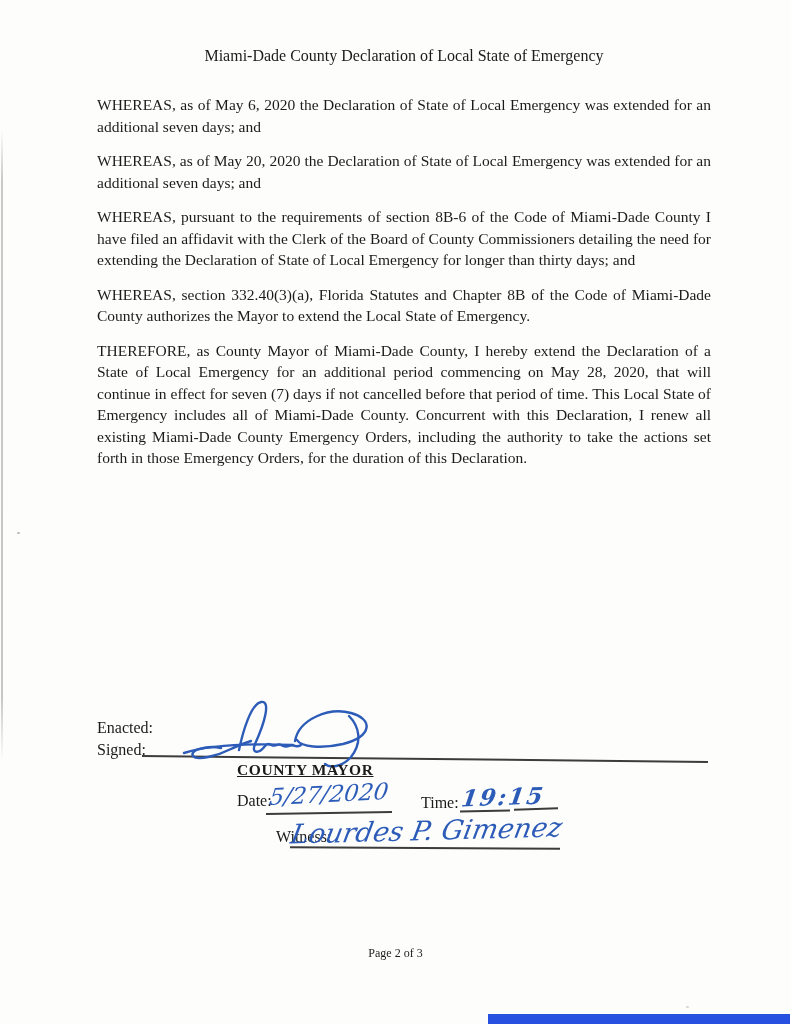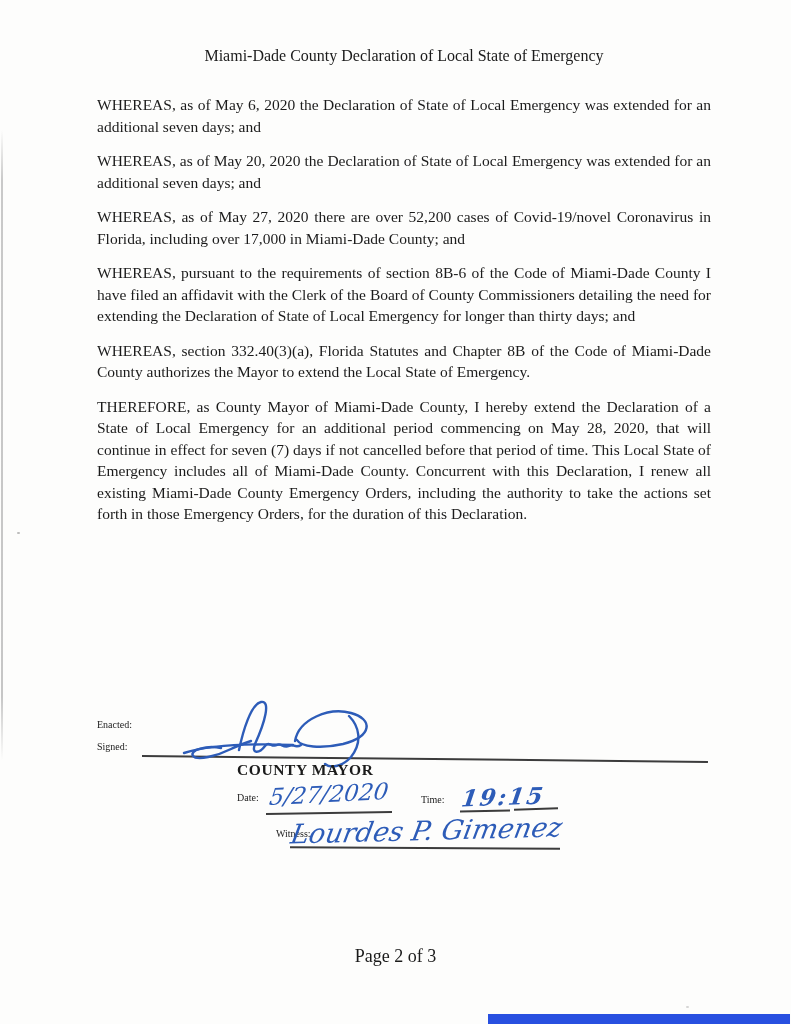--- a/index.html
+++ b/index.html
@@ -25,64 +25,63 @@
   .speck{position:absolute; background:#bdbdbd; width:3px; height:2px; border-radius:1px;}
   .title{
     position:absolute; top:47px; left:97px; width:614px;
     text-align:center; font-size:16px; font-weight:normal;
   }
   .body-text{
     position:absolute; top:94px; left:97px; width:614px;
     font-size:15.5px; line-height:21.5px; text-align:justify;
   }
   .body-text p{margin:0 0 13px 0;}
-  .abs{position:absolute; font-size:10px; white-space:nowrap;}
+  .abs{position:absolute; font-size:16px; white-space:nowrap;}
   .signed-line{
     position:absolute; left:142px; top:755px; width:566px; height:1.5px;
     background:var(--line); transform:rotate(0.6deg); transform-origin:left center;
   }
   .rule{position:absolute; height:1.5px; background:var(--line);}
   .county-mayor{
     position:absolute; left:237px; top:761px;
-    font-size:15.5px; font-weight:bold; letter-spacing:0.6px;
+    font-size:15.5px; font-weight:bold; letter-spacing:0.6px;text-decoration:underline;
   }
   .hand{
     position:absolute;
     font-family:"DejaVu Serif",serif; font-style:italic;
     color:var(--sig); white-space:nowrap;
   }
   .hand-date{left:270px; top:781px; font-size:23px; transform:skewX(-10deg) rotate(-3deg);}
   .hand-time{left:462px; top:783px; font-size:23px; font-weight:bold; transform:skewX(-10deg) rotate(-2deg); letter-spacing:2px;}
   .hand-witness{left:292px; top:815px; font-size:27px; transform:skewX(-12deg) rotate(-1.5deg);}
   .mayor-sig{position:absolute; left:181px; top:695px; width:198px; height:78px;}
   .mayor-sig path{fill:none; stroke:var(--sig); stroke-width:2.4; stroke-linecap:round; stroke-linejoin:round;}
   .footer{
     position:absolute; left:0; top:946px; width:791px;
-    text-align:center; font-size:18px;
+    text-align:center; font-size:12px;
   }
   .artifact-bar{
     position:absolute; left:488px; top:1014px; width:302px; height:10px;
     background:#2850e0;
   }
 </style>
 </head>
 <body>
 
 <div class="page">
 
   <div class="scan-edge"></div>
   <div class="speck" style="left:17px; top:532px;"></div>
   <div class="speck" style="left:686px; top:1006px; opacity:.6;"></div>
 
   <h1 class="title">Miami-Dade County Declaration of Local State of Emergency</h1>
 
   <div class="body-text">
     <p>WHEREAS, as of May 6, 2020 the Declaration of State of Local Emergency was extended for an additional seven days; and</p>
     <p>WHEREAS, as of May 20, 2020 the Declaration of State of Local Emergency was extended for an additional seven days; and</p>
-    <p>WHEREAS, as of May 27, 2020 there are over 52,200 cases of Covid-19/novel Coronavirus in Florida, including over 17,000 in Miami-Dade County; and</p>
     <p>WHEREAS, pursuant to the requirements of section 8B-6 of the Code of Miami-Dade County I have filed an affidavit with the Clerk of the Board of County Commissioners detailing the need for extending the Declaration of State of Local Emergency for longer than thirty days; and</p>
     <p>WHEREAS, section 332.40(3)(a), Florida Statutes and Chapter 8B of the Code of Miami-Dade County authorizes the Mayor to extend the Local State of Emergency.</p>
     <p>THEREFORE, as County Mayor of Miami-Dade County, I hereby extend the Declaration of a State of Local Emergency for an additional period commencing on May 28, 2020, that will continue in effect for seven (7) days if not cancelled before that period of time. This Local State of Emergency includes all of Miami-Dade County.  Concurrent with this Declaration, I renew all existing Miami-Dade County Emergency Orders, including the authority to take the actions set forth in those Emergency Orders, for the duration of this Declaration.</p>
   </div>
 
   <div class="abs" style="left:97px; top:719px;">Enacted:</div>
   <div class="abs" style="left:97px; top:741px;">Signed:</div>
 
   <div class="signed-line"></div>
 

